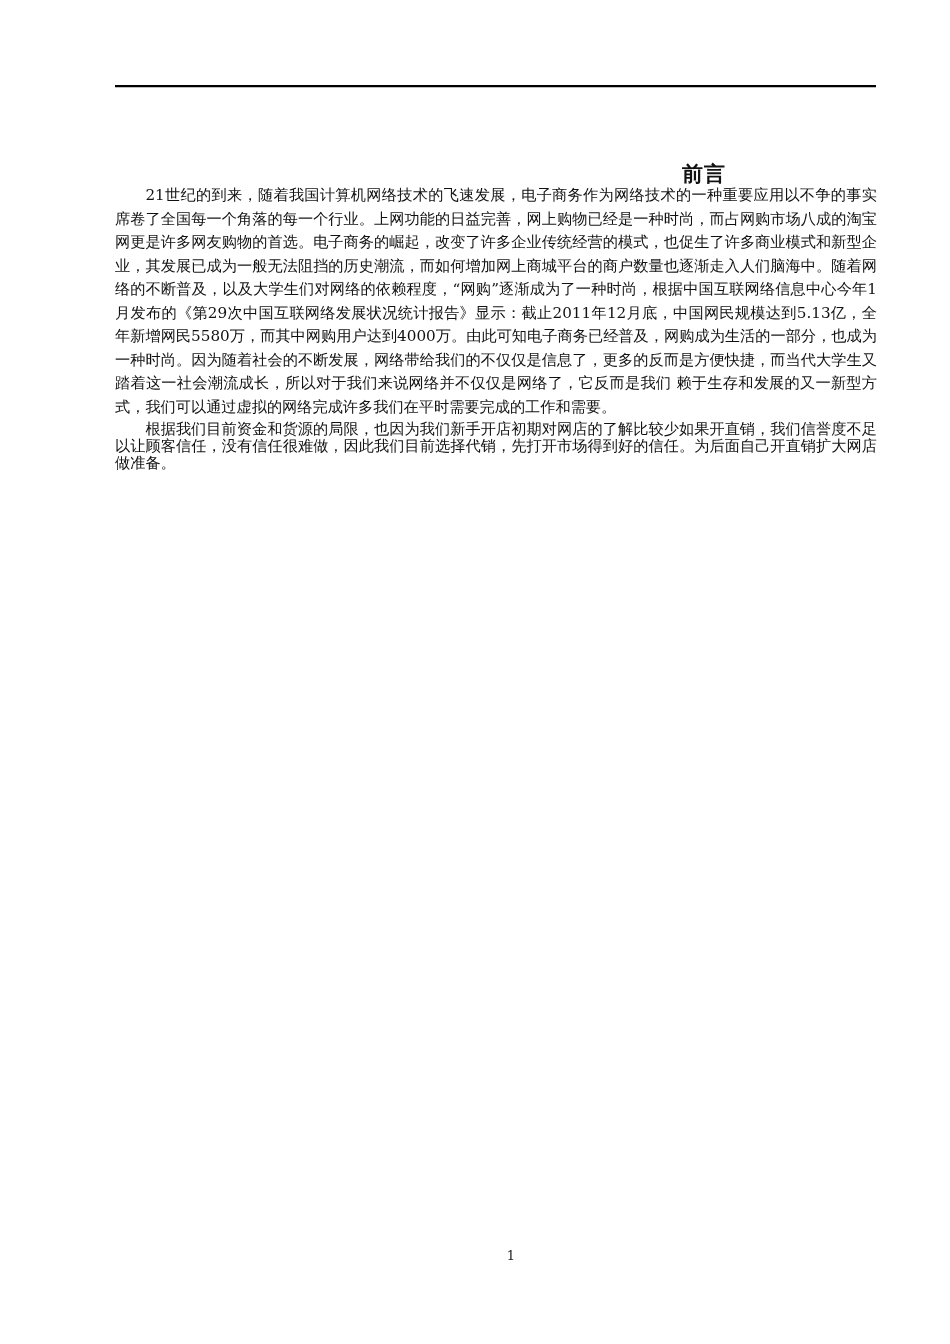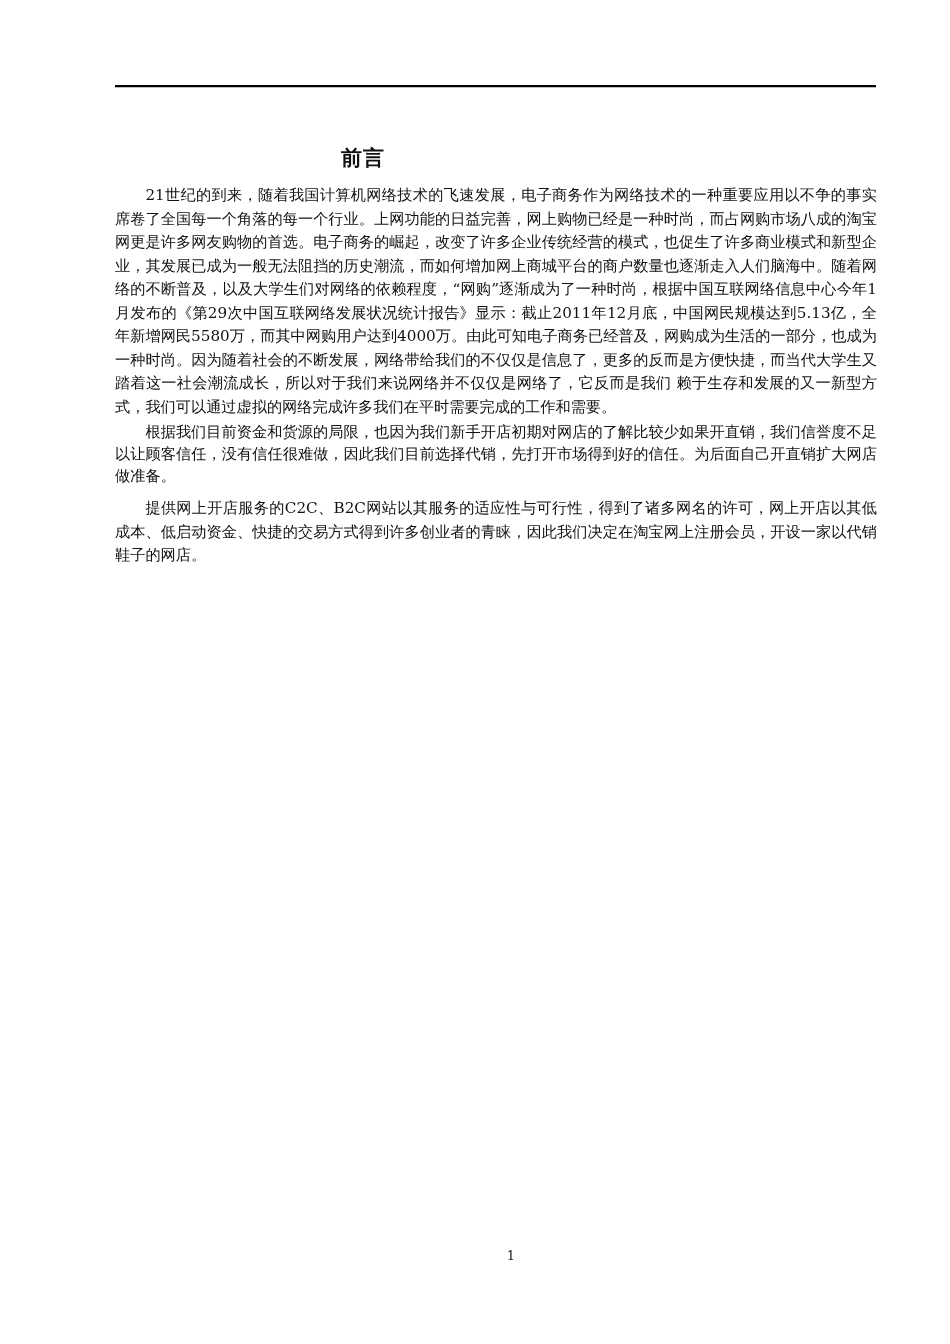--- a/index.html
+++ b/index.html
@@ -21,22 +21,22 @@
       top: 85px;
       width: 761px;
       height: 2px;
       background: #000000;
       border-bottom: 1px solid #bdbdbd;
     }
     .title {
       position: absolute;
       left: 0;
       width: 726px;
-      top: 144px;
-      text-align: center;
+      top: 160px;
+      text-align: right;
       font-family: "DejaVu Sans", "Liberation Sans", sans-serif;
       font-weight: bold;
       font-size: 21px;
       letter-spacing: 1px;
       margin: 0;
     }
     .body-text {
       position: absolute;
       left: 115px;
       top: 184px;
@@ -44,23 +44,23 @@
       font-size: 15.2px;
       line-height: 23.5px;
       text-align: justify;
       text-justify: inter-character;
     }
     .body-text p {
       margin: 0;
       text-indent: 2em;
     }
     .body-text p.spaced {
-      line-height: 22px;
+      line-height: 17px;
       margin-top: 2px;
-      margin-bottom: 10px;
+      margin-bottom: 1px;
     }
     .page-number {
       position: absolute;
       left: 0;
       width: 1022px;
       top: 1248px;
       text-align: center;
       font-size: 13px;
       color: #222222;
     }
@@ -68,16 +68,15 @@
 </head>
 <body>
 
 <div class="header-rule"></div>
 
 <h1 class="title">前言</h1>
 
 <div class="body-text">
   <p>21世纪的到来，随着我国计算机网络技术的飞速发展，电子商务作为网络技术的一种重要应用以不争的事实席卷了全国每一个角落的每一个行业。上网功能的日益完善，网上购物已经是一种时尚，而占网购市场八成的淘宝网更是许多网友购物的首选。电子商务的崛起，改变了许多企业传统经营的模式，也促生了许多商业模式和新型企业，其发展已成为一般无法阻挡的历史潮流，而如何增加网上商城平台的商户数量也逐渐走入人们脑海中。随着网络的不断普及，以及大学生们对网络的依赖程度，“网购”逐渐成为了一种时尚，根据中国互联网络信息中心今年1月发布的《第29次中国互联网络发展状况统计报告》显示：截止2011年12月底，中国网民规模达到5.13亿，全年新增网民5580万，而其中网购用户达到4000万。由此可知电子商务已经普及，网购成为生活的一部分，也成为一种时尚。因为随着社会的不断发展，网络带给我们的不仅仅是信息了，更多的反而是方便快捷，而当代大学生又踏着这一社会潮流成长，所以对于我们来说网络并不仅仅是网络了，它反而是我们 赖于生存和发展的又一新型方式，我们可以通过虚拟的网络完成许多我们在平时需要完成的工作和需要。</p>
   <p class="spaced">根据我们目前资金和货源的局限，也因为我们新手开店初期对网店的了解比较少如果开直销，我们信誉度不足以让顾客信任，没有信任很难做，因此我们目前选择代销，先打开市场得到好的信任。为后面自己开直销扩大网店做准备。</p>
-  <p>提供网上开店服务的C2C、B2C网站以其服务的适应性与可行性，得到了诸多网名的许可，网上开店以其低成本、低启动资金、快捷的交易方式得到许多创业者的青睐，因此我们决定在淘宝网上注册会员，开设一家以代销鞋子的网店。</p>
 </div>
 
 <div class="page-number">1</div>
 
 </body></html>

